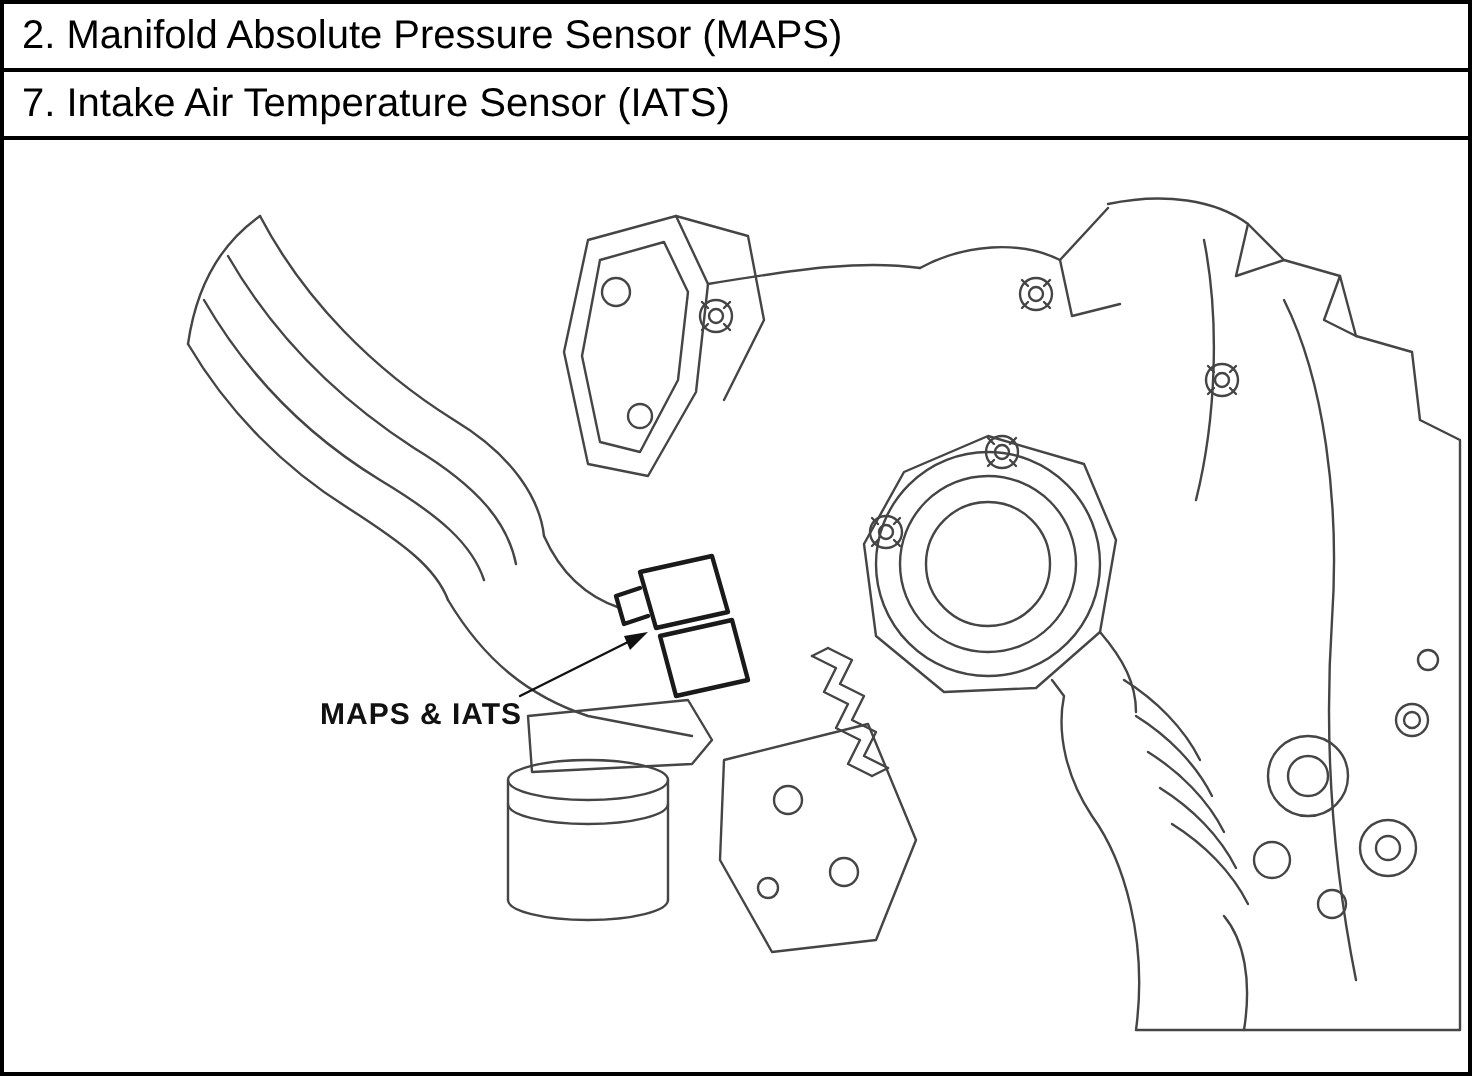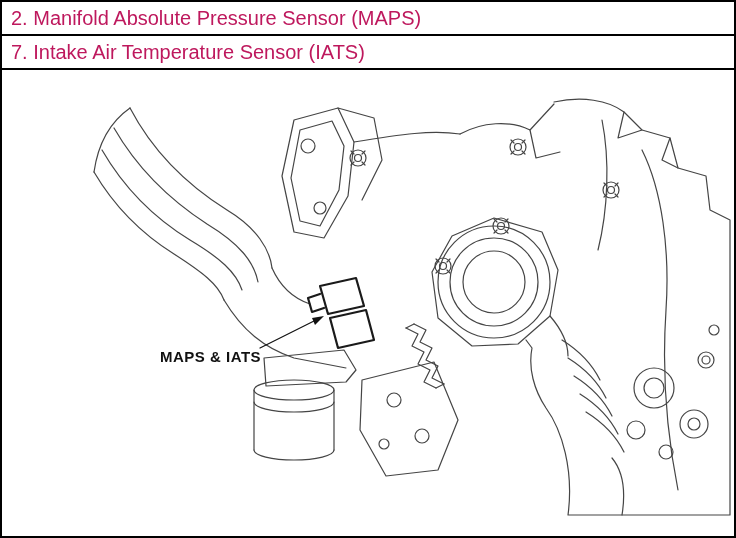--- a/index.html
+++ b/index.html
@@ -4,21 +4,21 @@
 <style>
   html,body{margin:0;padding:0;background:#fff;}
   .page{
     width:736px;height:538px;box-sizing:border-box;
     border:2px solid #000;background:#fff;position:relative;overflow:hidden;
     font-family:"Liberation Sans", sans-serif;
   }
   .header-row{
     height:32px;border-bottom:2px solid #000;
     display:flex;align-items:center;padding:0 9px;
-    font-size:20px;color:#be185d;white-space:nowrap;
+    font-size:20px;color:#000000;white-space:nowrap;
   }
   .diagram-area{position:relative;width:732px;height:466px;}
   .diagram-area svg{display:block;}
 </style>
 </head>
 <body>
 
 <div class="page">
 
   <div class="header-row">

